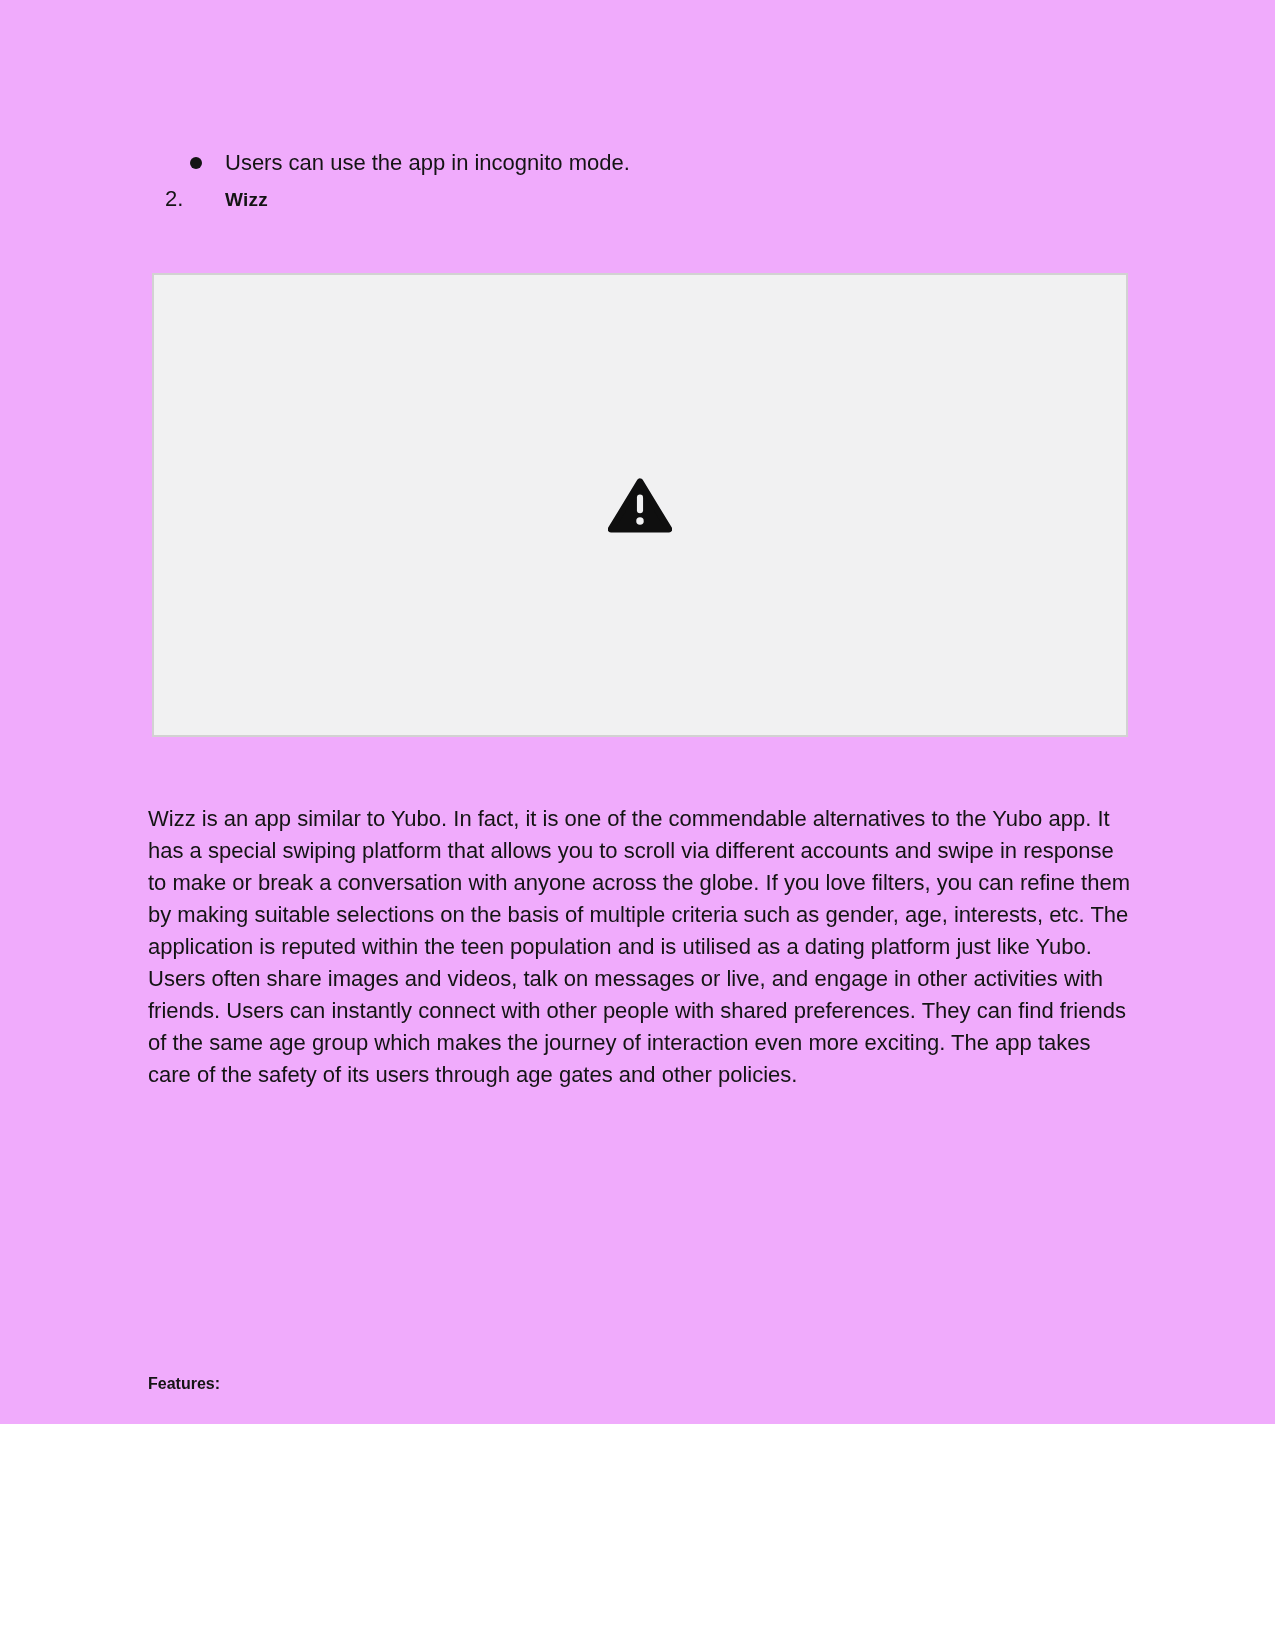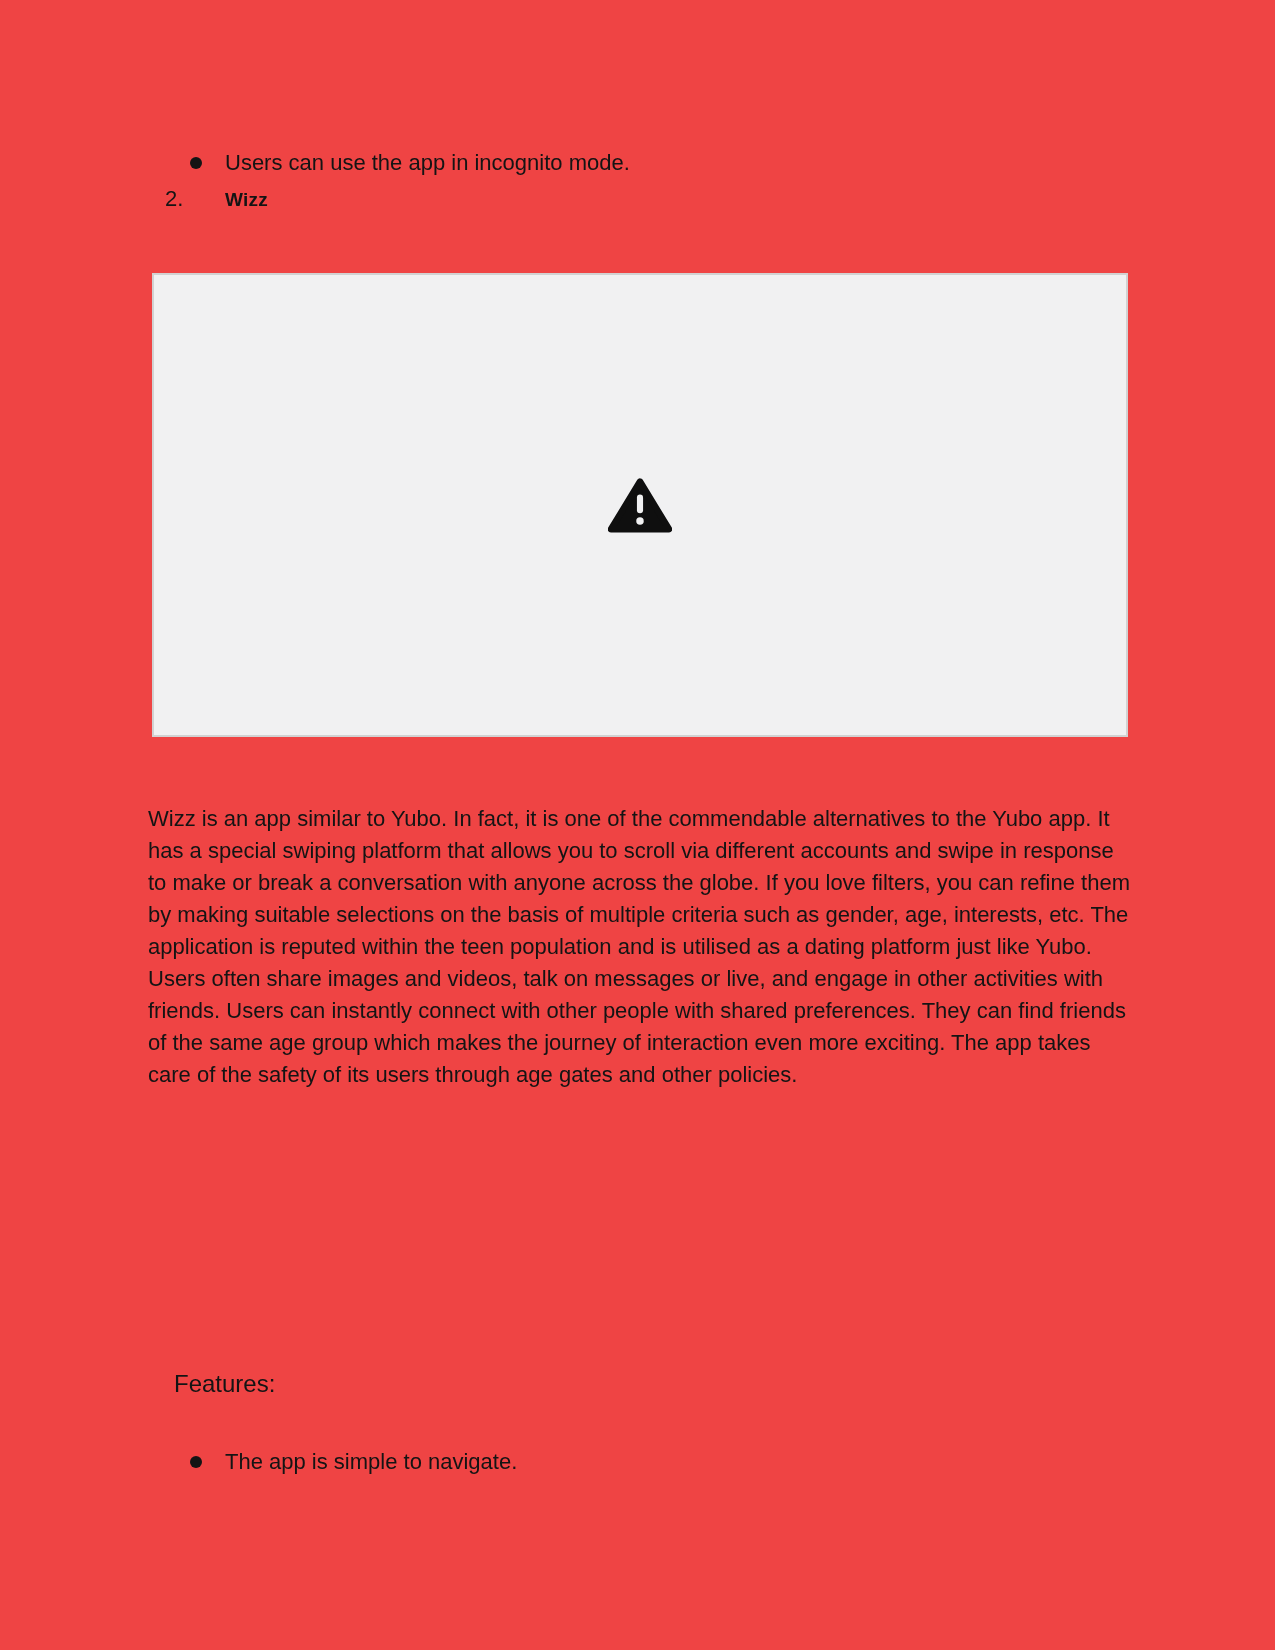--- a/index.html
+++ b/index.html
@@ -3,22 +3,22 @@
 <meta charset="utf-8">
 <style>
   html, body {
     margin: 0;
     padding: 0;
     background: #ffffff;
   }
   .page {
     position: relative;
     width: 1275px;
-    height: 1650px;
-    background: #ef4444;
+    height: 1424px;
+    background: #f0abfc;
     overflow: hidden;
     font-family: "Liberation Sans", "DejaVu Sans", sans-serif;
     color: #141414;
   }
   .li-row {
     position: absolute;
     display: flex;
     align-items: baseline;
     font-size: 22px;
     line-height: 35px;
@@ -71,24 +71,23 @@
     top: 803px;
     width: 985px;
     font-size: 22px;
     line-height: 32px;
     color: #141414;
   }
   .features-heading {
     position: absolute;
     left: 148px;
     top: 1366px;
-    font-size: 24px;
+    font-size: 16px;
     line-height: 35px;
-    font-weight: normal;
-    margin-left: 26px;
+    font-weight: bold;
   }
 </style>
 </head>
 <body>
 
 <div class="page">
 
   <div class="li-row bullet-row" style="top:145px;">
     <span class="marker-col">
       <span class="dot"></span>

